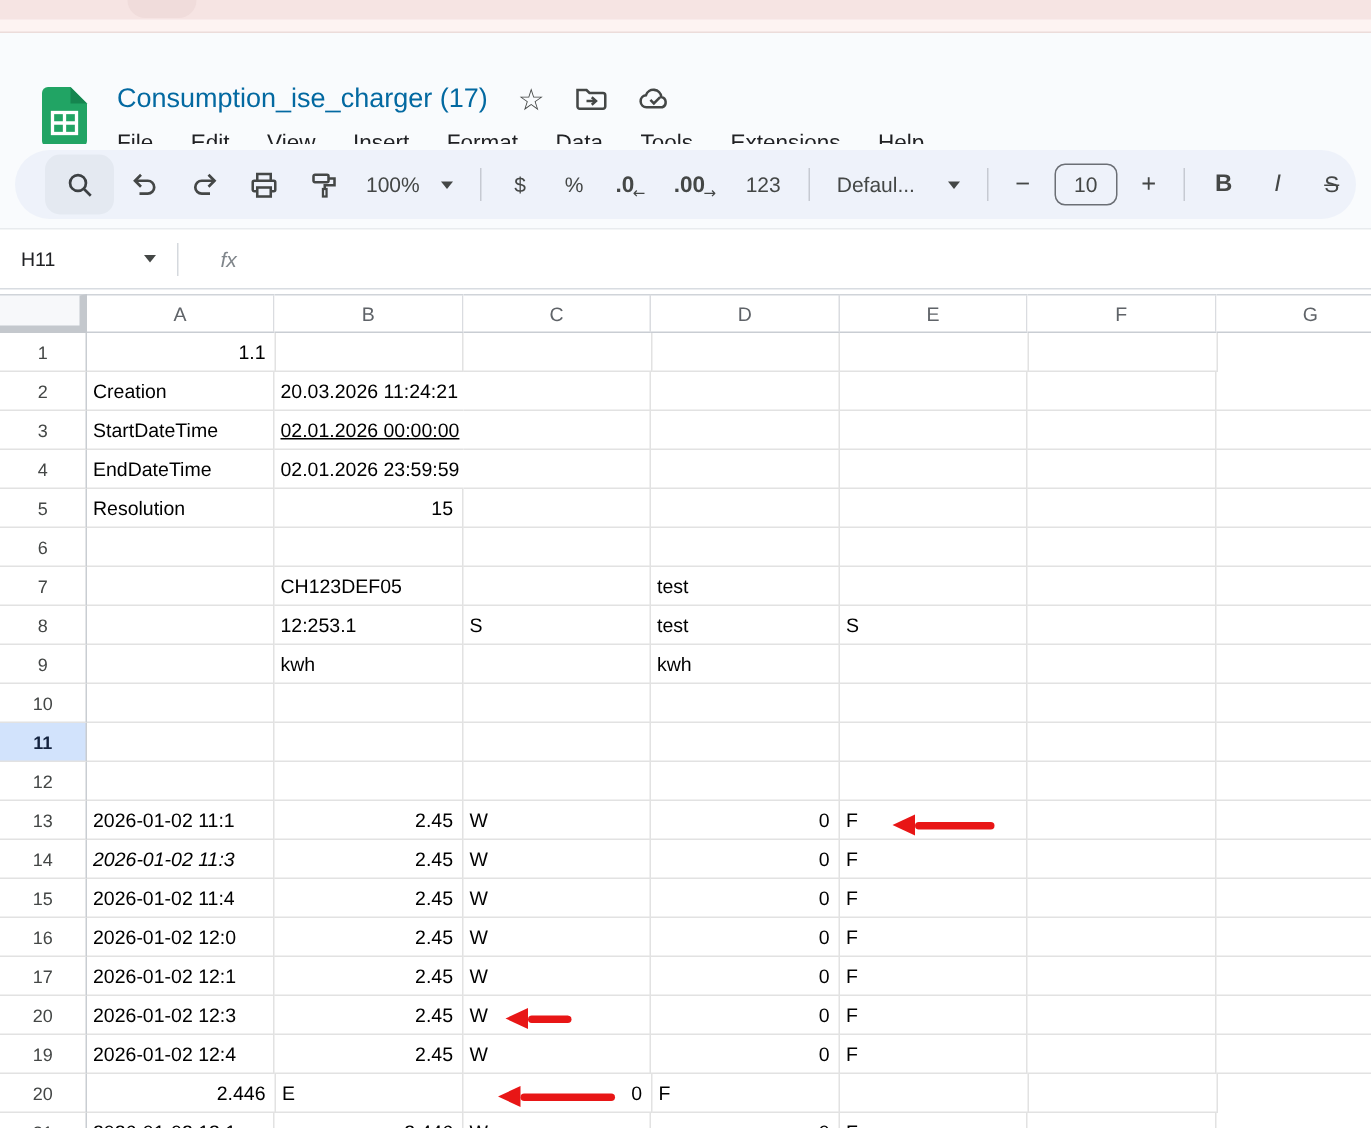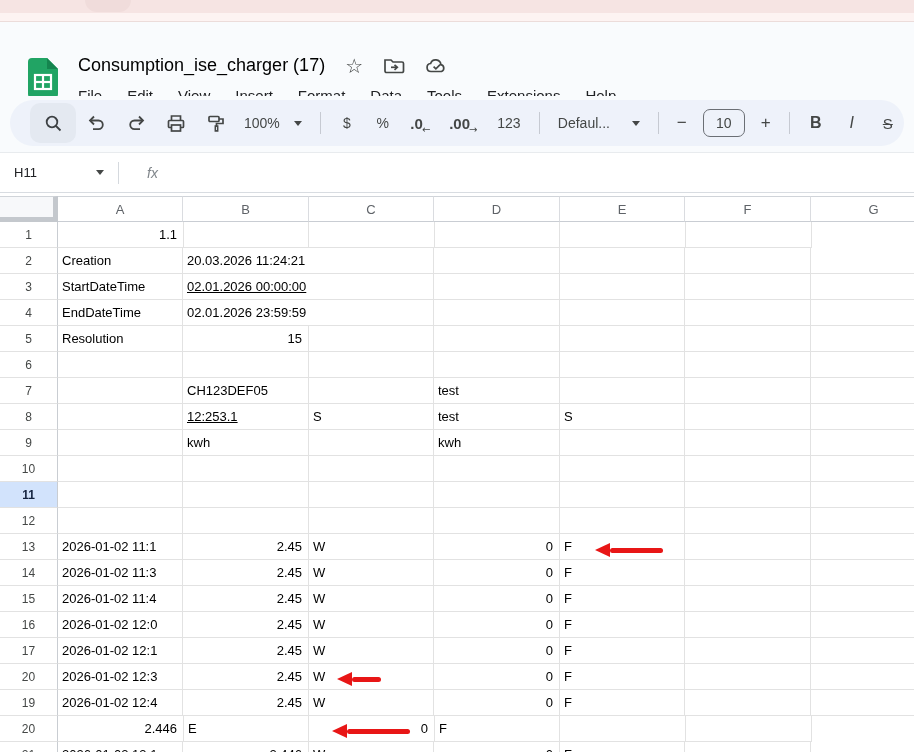--- a/index.html
+++ b/index.html
@@ -10,21 +10,21 @@
   .browser-strip { position:absolute; top:0; left:0; width:914px; height:22px; background:#fdf3f2; }
   .browser-strip .band { position:absolute; top:0; left:0; right:0; height:13px; background:#f6e4e3; }
   .browser-strip .tab-curve { position:absolute; top:0; left:85px; width:46px; height:12px;
     background:#f0dcdb; border-radius:0 0 12px 12px; }
   .browser-strip .hairline { position:absolute; top:21px; left:0; right:0; height:1px; background:#ecdcda; }
 
   
   .app-header { position:absolute; top:22px; left:0; width:914px; height:74px; background:#f9fbfd; }
   .logo { position:absolute; left:27px; top:35px; width:32px; height:42px; }
   .title-line { position:absolute; left:78px; top:33px; display:flex; align-items:center; }
-  .doc-title { font-size:18px; color:#000000; white-space:nowrap; }
+  .doc-title { font-size:18px; color:#0369a1; white-space:nowrap; }
   .hdr-ic { margin-left:20px; display:flex; align-items:center; color:#444746; }
   .star-glyph { font-size:20px; line-height:20px; color:#444746; font-family:"DejaVu Sans", sans-serif; }
   .menu-row { position:absolute; left:78px; top:63px; display:flex; gap:25px; }
   .menu-item { font-size:15px; color:#202124; line-height:22px; white-space:nowrap; cursor:default; }
 
   
   .toolbar-wrap { position:absolute; top:96px; left:0; width:914px; height:56px; background:#f9fbfd; }
   .toolbar { position:absolute; left:10px; top:4px; width:894px; height:46px; background:#eef2fa;
     border-radius:23px; display:flex; align-items:center; padding-left:20px; overflow:hidden; }
   .tb-btn { width:40px; height:40px; display:flex; align-items:center; justify-content:center;
@@ -292,21 +292,21 @@
       <div class="cell" style="width: 126px;">CH123DEF05</div>
       <div class="cell" style="width: 125px;"></div>
       <div class="cell" style="width: 126px;">test</div>
       <div class="cell" style="width: 125px;"></div>
       <div class="cell" style="width: 126px;"></div>
       <div class="cell" style="width: 126px;"></div>
     </div>
     <div class="grid-row">
       <div class="row-header">8</div>
       <div class="cell" style="width: 125px;"></div>
-      <div class="cell" style="width: 126px; text-decoration: underline;">12:253.1</div>
+      <div class="cell" style="width: 126px;">12:253.1</div>
       <div class="cell" style="width: 125px;">S</div>
       <div class="cell" style="width: 126px;">test</div>
       <div class="cell" style="width: 125px;">S</div>
       <div class="cell" style="width: 126px;"></div>
       <div class="cell" style="width: 126px;"></div>
     </div>
     <div class="grid-row">
       <div class="row-header">9</div>
       <div class="cell" style="width: 125px;"></div>
       <div class="cell" style="width: 126px;">kwh</div>
@@ -351,21 +351,21 @@
       <div class="cell" style="width: 125px;">2026-01-02 11:1</div>
       <div class="cell right" style="width: 126px;">2.45</div>
       <div class="cell" style="width: 125px;">W</div>
       <div class="cell right" style="width: 126px;">0</div>
       <div class="cell" style="width: 125px;">F</div>
       <div class="cell" style="width: 126px;"></div>
       <div class="cell" style="width: 126px;"></div>
     </div>
     <div class="grid-row">
       <div class="row-header">14</div>
-      <div class="cell" style="width: 125px;">2026-01-02 11:3</div>
+      <div class="cell" style="width: 125px; font-style: italic;">2026-01-02 11:3</div>
       <div class="cell right" style="width: 126px;">2.45</div>
       <div class="cell" style="width: 125px;">W</div>
       <div class="cell right" style="width: 126px;">0</div>
       <div class="cell" style="width: 125px;">F</div>
       <div class="cell" style="width: 126px;"></div>
       <div class="cell" style="width: 126px;"></div>
     </div>
     <div class="grid-row">
       <div class="row-header">15</div>
       <div class="cell" style="width: 125px;">2026-01-02 11:4</div>

